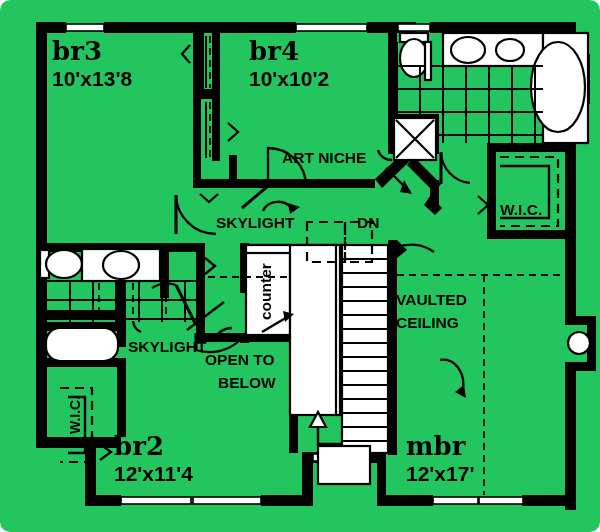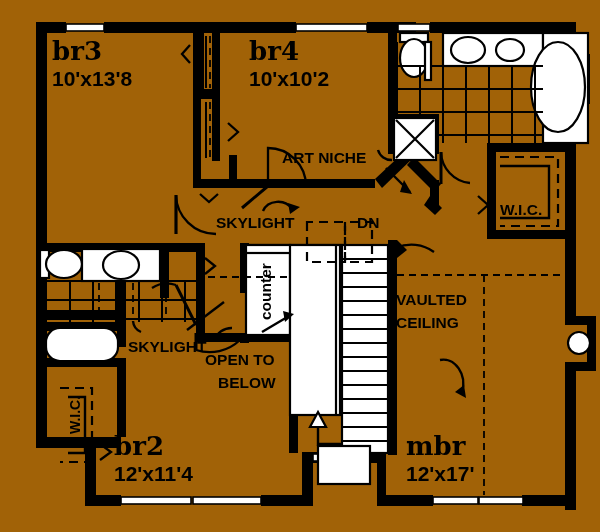--- a/index.html
+++ b/index.html
@@ -7,22 +7,23 @@
     padding: 0;
     background: #ffffff;
   }
   body {
     font-family: "Liberation Sans", sans-serif;
   }
   #plan-root {
     position: relative;
     width: 600px;
     height: 532px;
-    background: #a16207;
+    background: #22c55e;
     overflow: hidden;
+    border-radius: 10px;
   }
   #plan-svg {
     position: absolute;
     left: 0;
     top: 0;
     width: 600px;
     height: 532px;
   }
   .rm-label {
     font-family: "DejaVu Serif", "Liberation Serif", serif;

